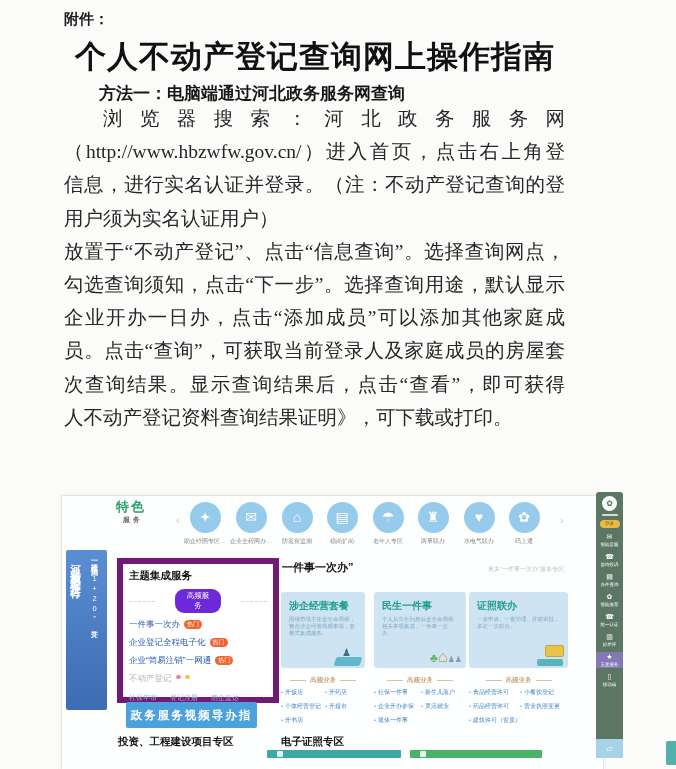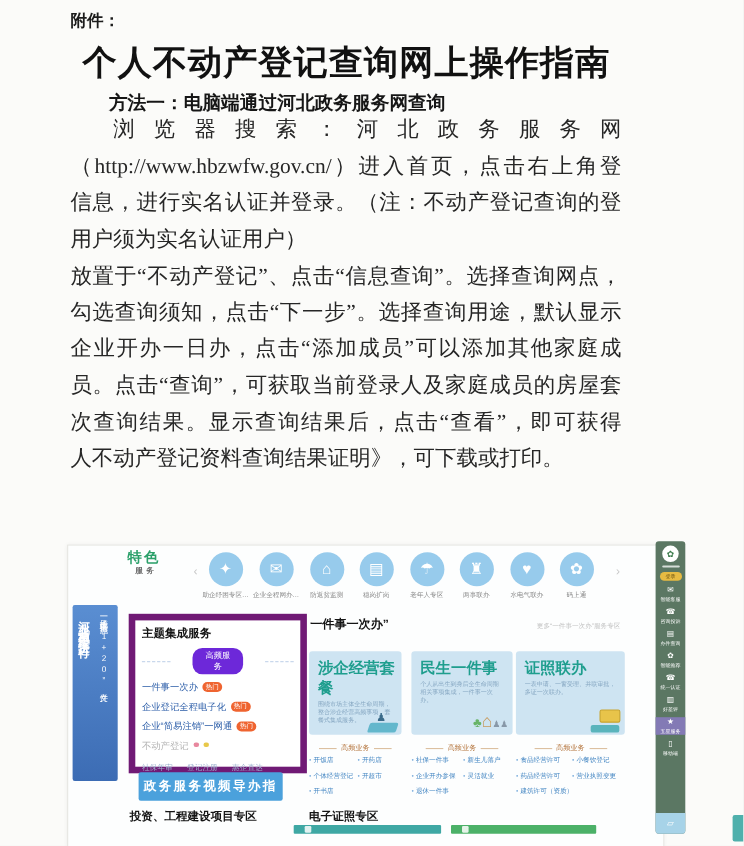--- a/index.html
+++ b/index.html
@@ -44,21 +44,21 @@
   .pill{margin:0 20px;background:#6d28d9;color:#fff;font-size:7.5px;padding:2px 9px;border-radius:9px;text-align:center;}
   .rb-item{margin-top:6px;font-size:8.5px;color:#2b5da8;white-space:nowrap;}
   .badge{display:inline-block;margin-left:4px;background:#ef6430;color:#fff;font-size:6px;
          padding:0 3px;border-radius:5px;vertical-align:1px;}
   .rb-muted{margin-top:6px;font-size:8.5px;color:#b3b3b3;}
   .dot{display:inline-block;width:5px;height:4px;border-radius:2px;margin-left:4px;vertical-align:2px;}
   .rb-links{margin-top:8px;display:flex;gap:13px;font-size:7px;color:#9eb3cf;}
   .one-head{position:absolute;left:222px;top:70px;font-size:11px;font-weight:bold;color:#141414;}
   .one-more{position:absolute;left:428px;top:75px;font-size:6px;color:#c2c2c2;}
   .card{position:absolute;top:102px;height:76px;background:#cee4f2;border-radius:3px;overflow:hidden;}
-  .card .ct{margin:7px 0 0 8px;font-size:14px;font-weight:bold;color:#1f9e8e;}
+  .card .ct{margin:7px 0 0 8px;font-size:10px;font-weight:bold;color:#1f9e8e;}
   .card .cd{margin:3px 8px 0 8px;font-size:5.5px;line-height:7px;color:#86a7c2;}
   .c1{left:221px;width:84px;} .c2{left:314px;width:92px;} .c3{left:409px;width:99px;}
   .illu{position:absolute;right:4px;bottom:2px;}
   .lap{width:26px;height:9px;background:#63b7cc;border-radius:2px;transform:skewX(-18deg);}
   .person{position:absolute;right:10px;bottom:8px;font-size:10px;color:#3a6b8a;}
   .tree{font-size:12px;color:#68b468;} .house{font-size:16px;color:#c89a5e;} .ppl{font-size:8px;color:#8898a8;}
   .signb{width:17px;height:10px;background:#e8c44a;border:1px solid #c8a430;border-radius:2px;margin-left:8px;}
   .base{width:26px;height:7px;background:#5ab4bc;border-radius:2px;margin-top:2px;}
   .divider{position:absolute;top:186px;display:flex;align-items:center;justify-content:center;
            font-size:6.5px;color:#b5763f;white-space:nowrap;}

